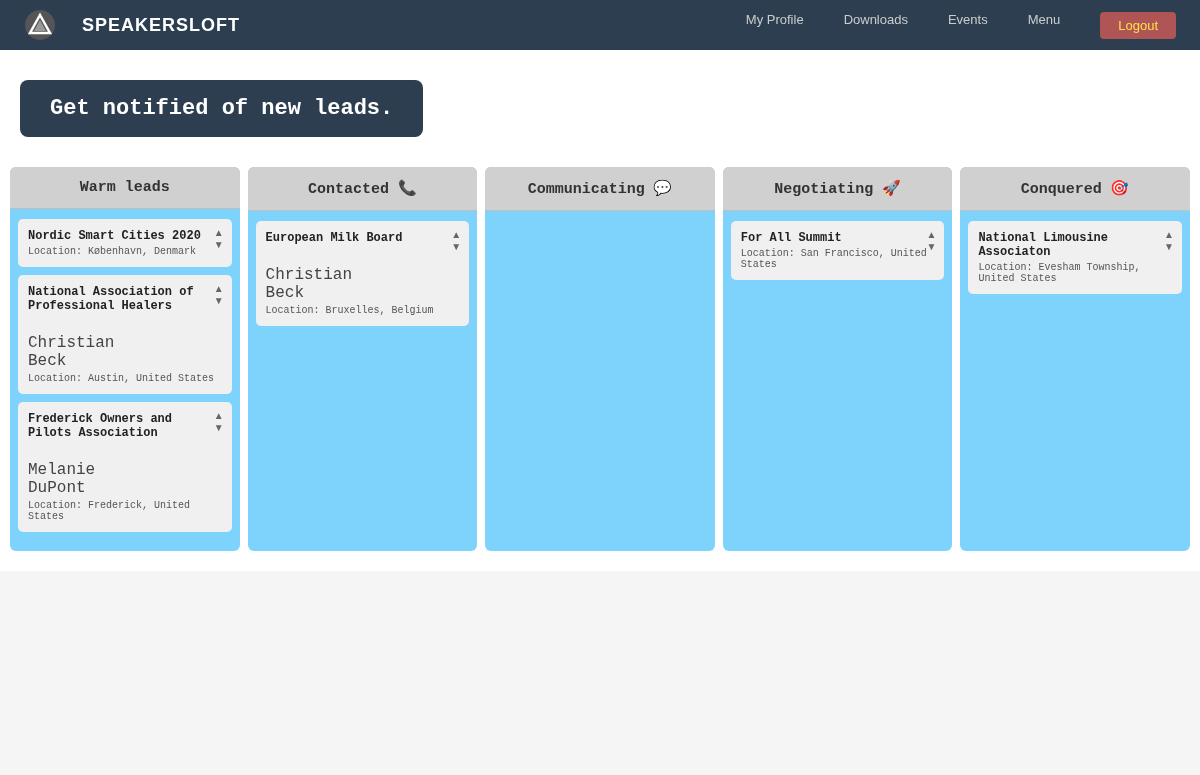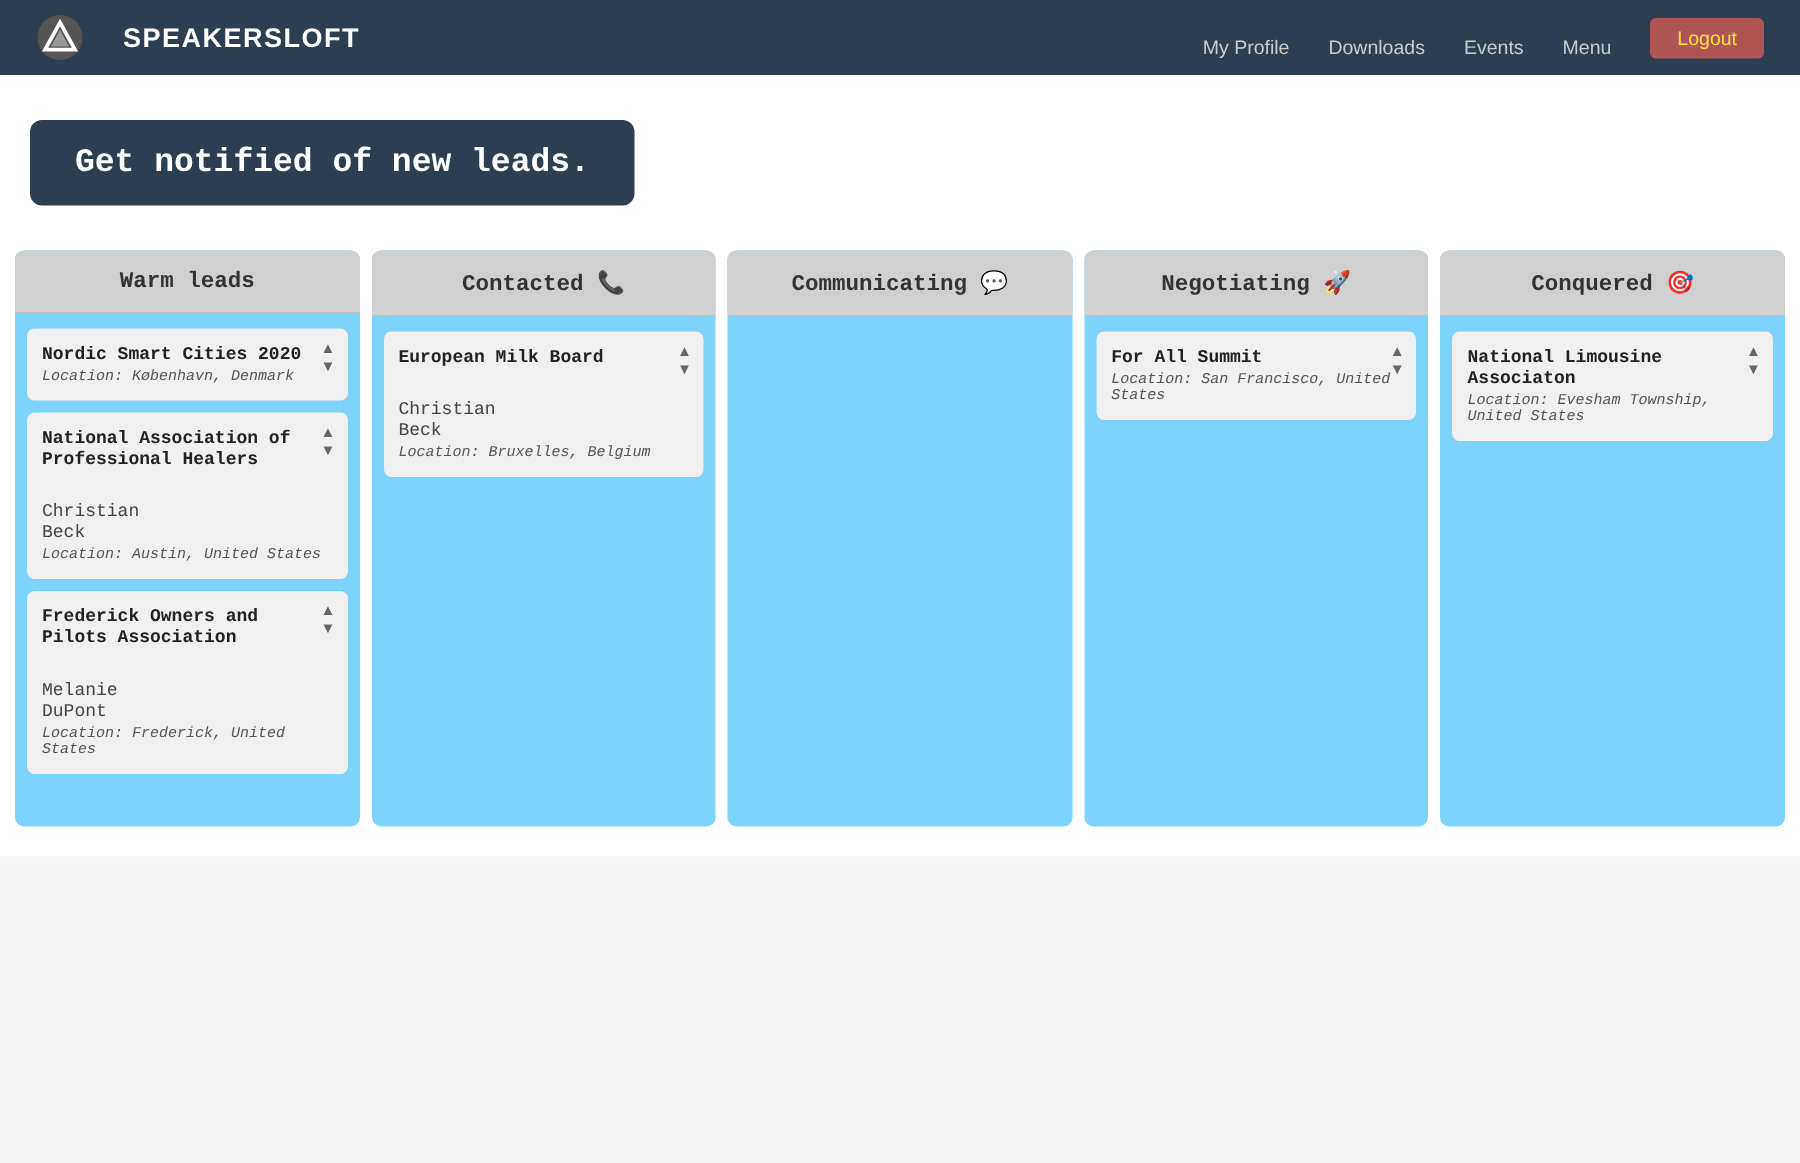--- a/index.html
+++ b/index.html
@@ -22,22 +22,22 @@
       font-size: 18px;
       font-weight: bold;
       letter-spacing: 1px;
     }
     .brand-icon {
       width: 32px;
       height: 32px;
     }
     .navbar-links {
       display: flex;
-      align-items: flex-end;
-      gap: 26px;
+      align-items: flex-start;
+      gap: 40px;
     }
     .navbar-link {
       color: #ccc;
       text-decoration: none;
       font-size: 13px;
       cursor: pointer;
     }
     .logout-btn {
       background: #b05555;
       color: #fde047;
@@ -130,30 +130,29 @@
     .card-title {
       font-family: 'Courier New', monospace;
       font-size: 12px;
       font-weight: bold;
       color: #222;
       margin-bottom: 3px;
       padding-right: 20px;
     }
     .card-subtitle {
       font-family: 'Courier New', monospace;
-      font-size: 12px;
+      font-size: 16px;
       color: #444;
       margin-top: 21px;
     }
     .card-location {
       font-family: 'Courier New', monospace;
       font-size: 10px;
       color: #555;
       margin-top: 3px;
-      font-style: italic;
     }
     .card-arrows {
       position: absolute;
       top: 8px;
       right: 8px;
       display: flex;
       flex-direction: column;
       align-items: center;
       cursor: pointer;
     }

